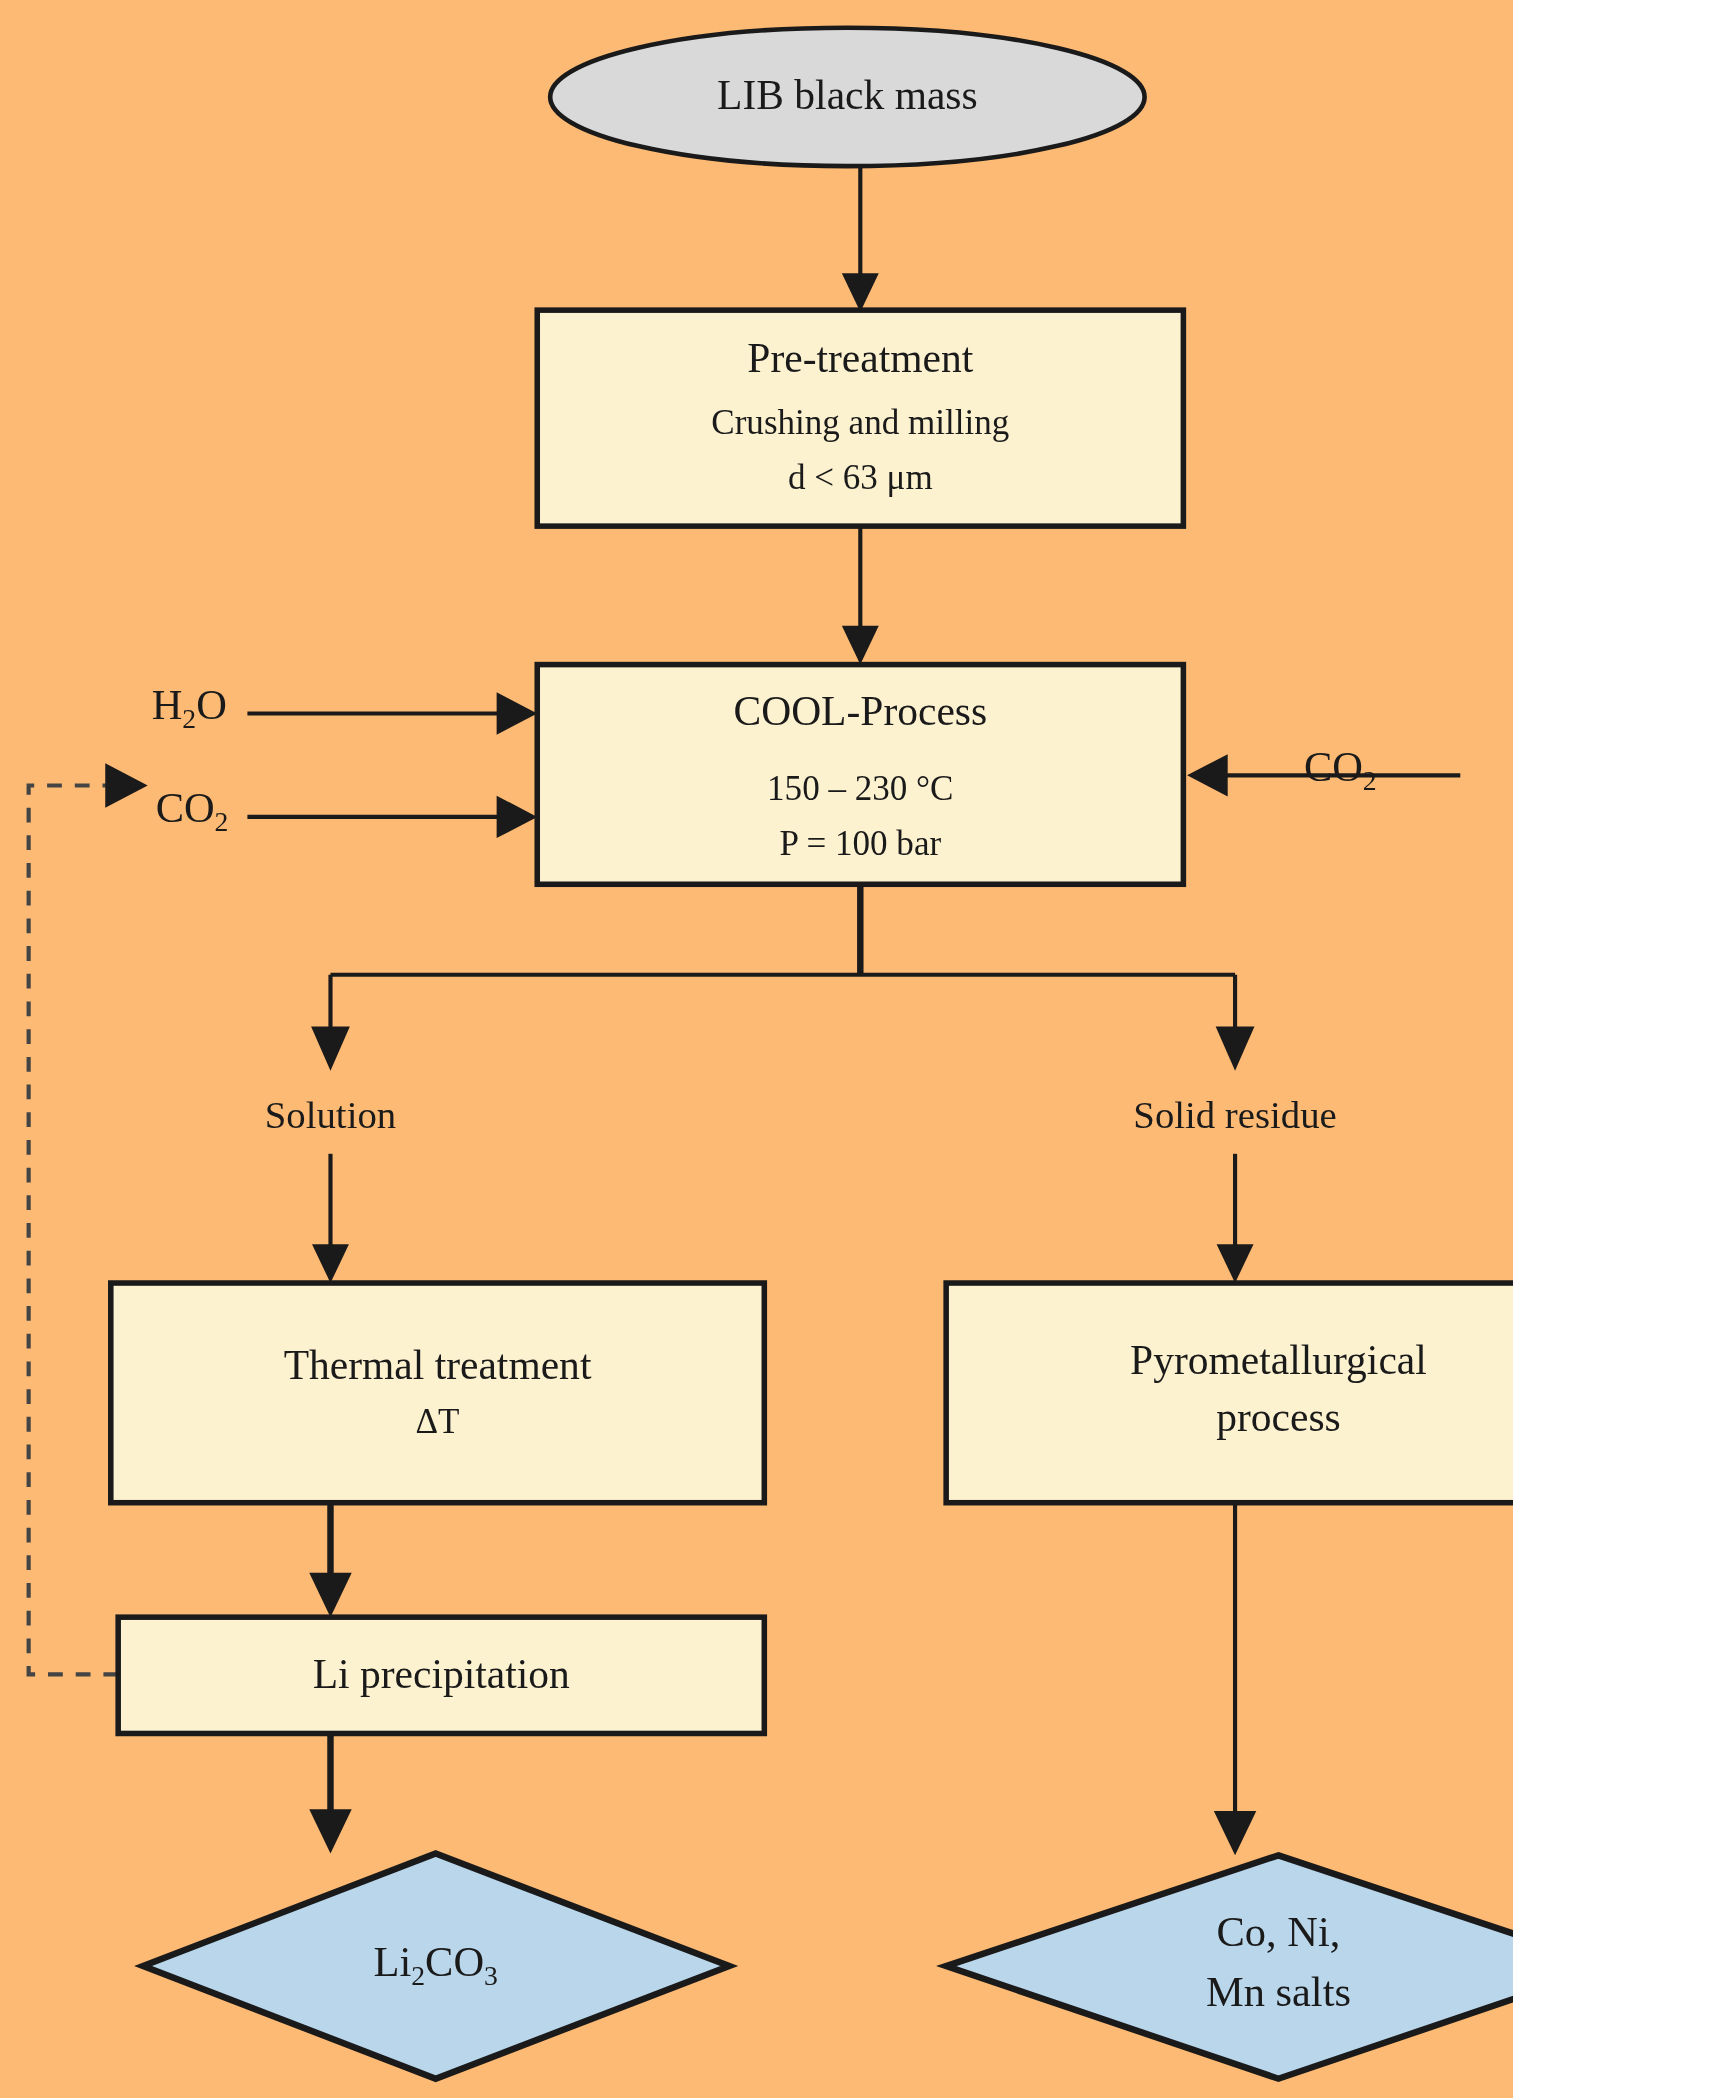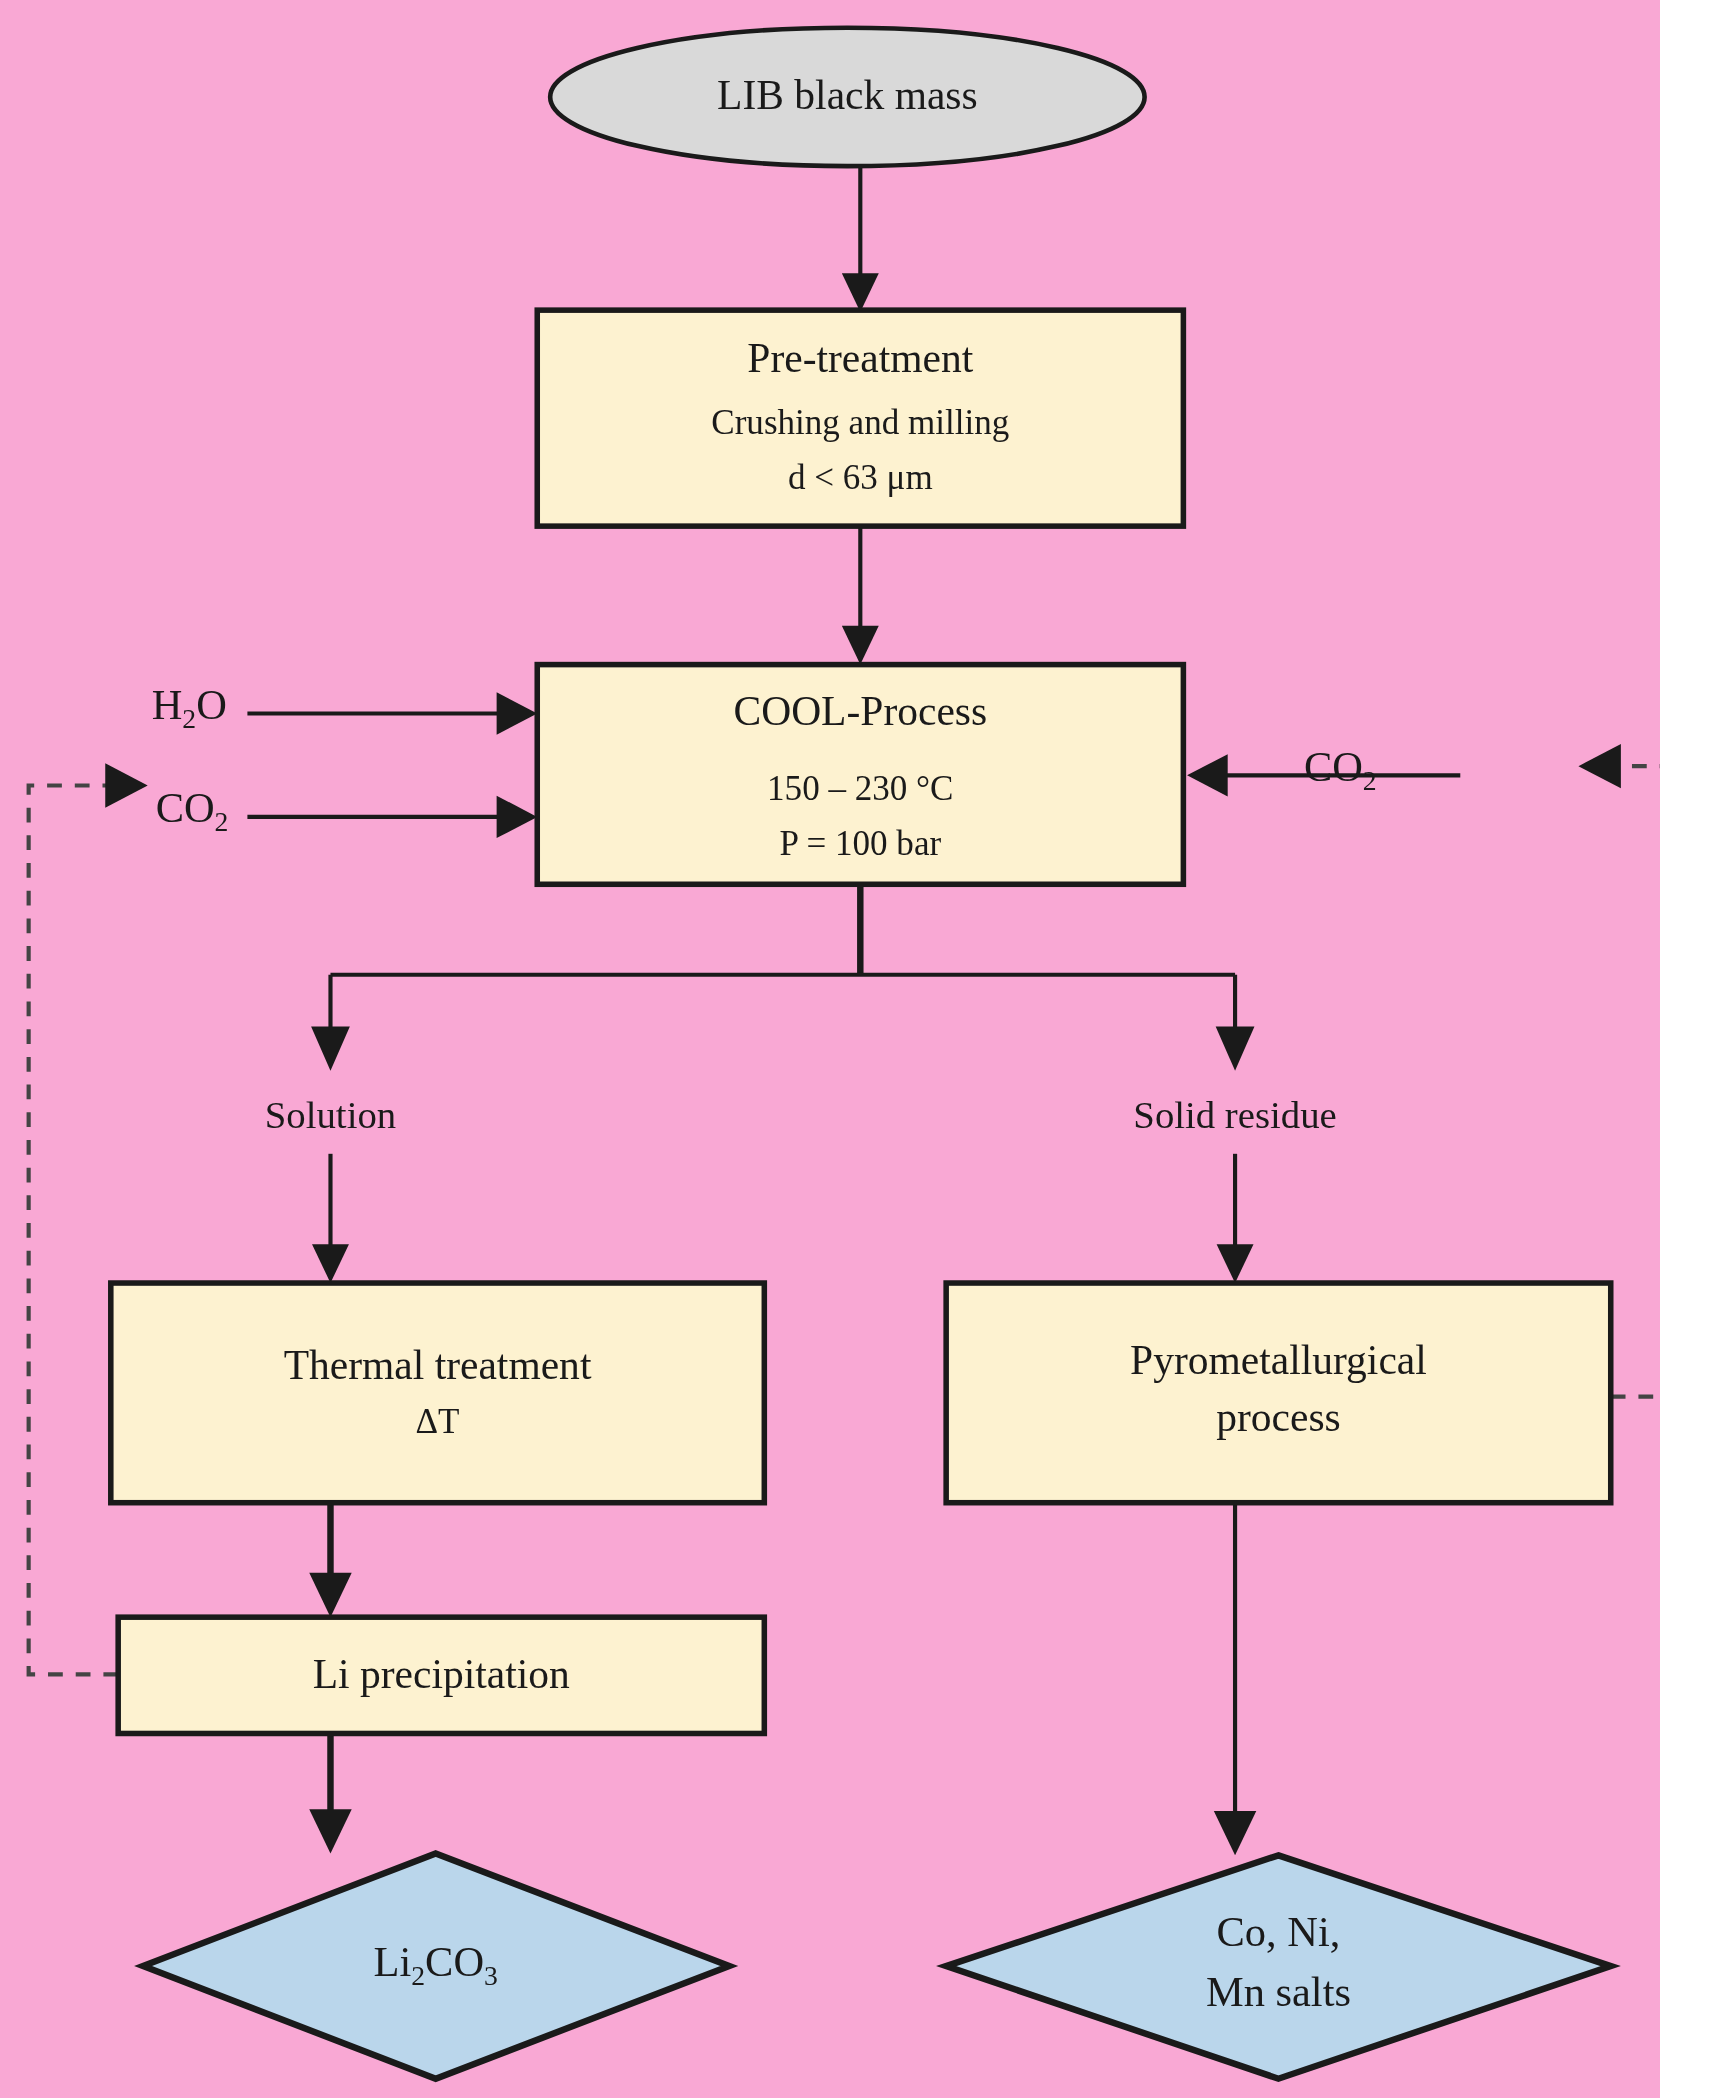--- a/index.html
+++ b/index.html
@@ -5,23 +5,23 @@
   html, body {
     margin: 0;
     padding: 0;
     background: #ffffff;
   }
   body {
     font-family: "Liberation Serif", "DejaVu Serif", serif;
   }
   #diagram-root {
     position: relative;
-    width: 1660px;
+    width: 1513px;
     height: 2099px;
-    background: #f9a8d4;
+    background: #fdba74;
     overflow: hidden;
     text-align: center;
   }
   svg.flow {
     position: absolute;
     top: 0;
     left: 0;
     width: 1728px;
     height: 2099px;
   }

